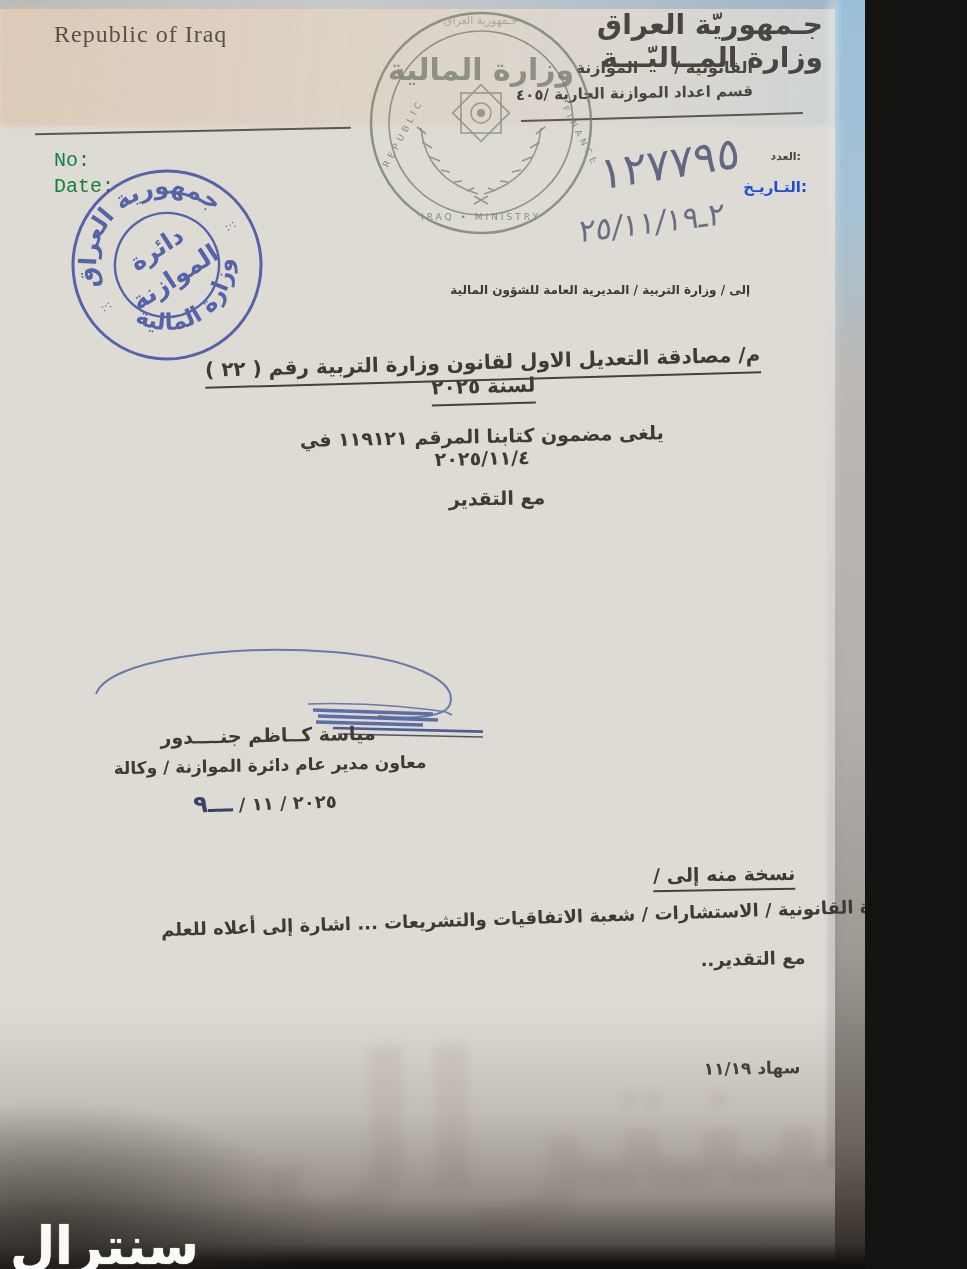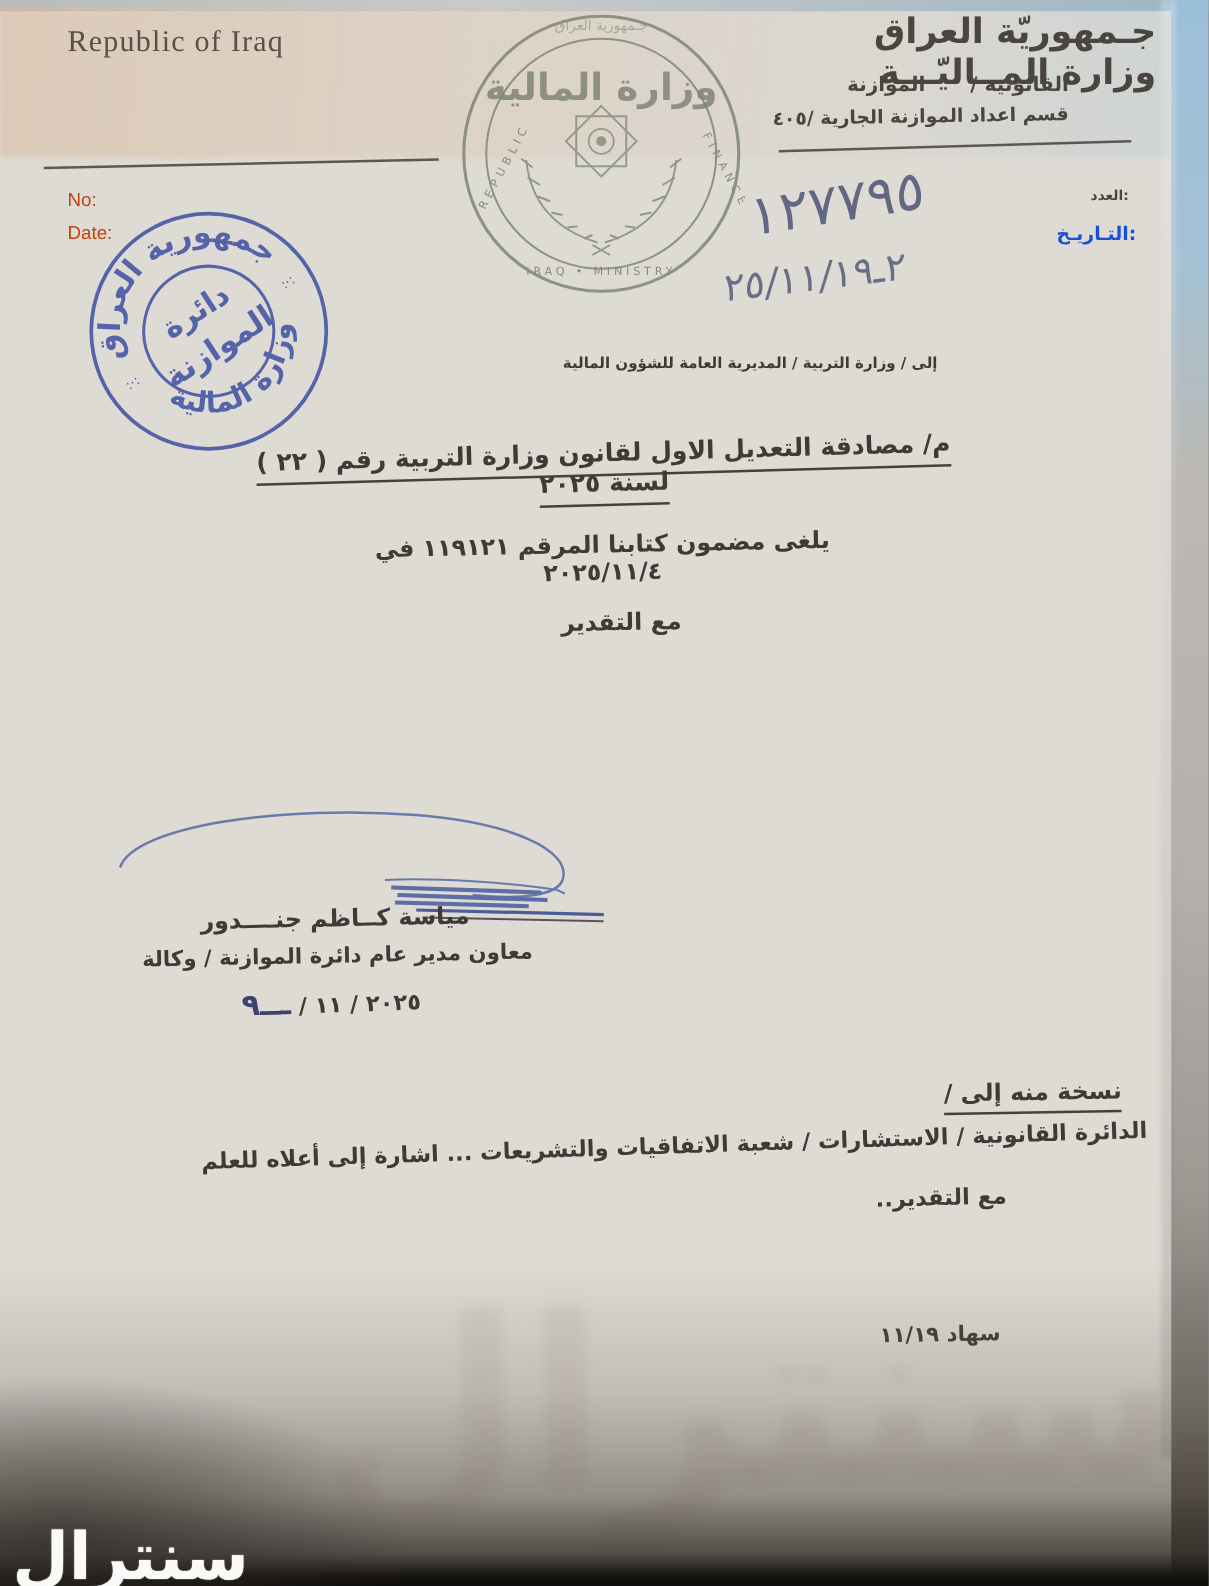--- a/index.html
+++ b/index.html
@@ -1,16 +1,16 @@
 <!DOCTYPE html>
 <html lang="ar"><head>
 <meta charset="utf-8">
 <style>
   html,body{margin:0;padding:0;background:#141311;}
-  #page{position:relative;width:967px;height:1269px;overflow:hidden;
+  #page{position:relative;width:865px;height:1269px;overflow:hidden;
         background:#dedbd5;font-family:"DejaVu Sans",sans-serif;color:#403c36;}
   
   .top-sliver{position:absolute;top:0;left:0;right:0;height:9px;
     background:linear-gradient(90deg,#b9bcb9,#c7cbcc 40%,#9db6c6);}
   .top-warm{position:absolute;top:6px;left:0;right:26px;height:120px;pointer-events:none;
     background:linear-gradient(96deg,rgba(219,188,160,.55),rgba(219,192,166,.28) 45%,rgba(200,190,178,.12) 75%,rgba(160,190,210,.25));
     filter:blur(2px);}
   .right-strip{position:absolute;top:0;right:0;width:30px;height:100%;
     background:linear-gradient(180deg,#9cbfd9 0%,#a4c2d6 16%,#bcb9b4 30%,#b4b0ab 55%,#9d9993 75%,#6d6862 90%,#39342f 97%,#1c1a18 100%);}
   .right-strip-inner{position:absolute;top:0;right:26px;width:12px;height:92%;
@@ -28,22 +28,22 @@
   .hdr-ar{position:absolute;right:42px;top:8px;text-align:right;direction:rtl;
     font-size:28px;line-height:33px;font-weight:bold;color:#4a463f;}
   .dept-row{position:absolute;right:112px;top:58px;direction:rtl;display:flex;gap:36px;
     font-size:16px;font-weight:bold;color:#4a463f;}
   .section-line{position:absolute;right:112px;top:84px;direction:rtl;
     font-size:15px;font-weight:bold;color:#4a463f;transform:rotate(-1deg);}
   .rule-right{position:absolute;right:62px;top:116px;width:282px;height:0;
     border-top:2px solid #5c574f;transform:rotate(-1.6deg);}
   .rule-left{position:absolute;left:35px;top:130px;width:316px;height:0;
     border-top:2px solid #5c574f;transform:rotate(-1.2deg);}
-  .no-date{position:absolute;left:54px;top:148px;font-family:Liberation Sans, sans-serif;
-    font-size:15px;line-height:26px;color:#c2410c;}
+  .no-date{position:absolute;left:54px;top:148px;font-family:Liberation Mono, monospace;
+    font-size:20px;line-height:26px;color:#15803d;}
   .num-label{position:absolute;right:64px;top:150px;font-size:11px;font-weight:bold;color:#4a463f;}
   .date-label{position:absolute;right:58px;top:178px;font-size:15px;font-weight:bold;color:#1d4ed8;}
   .hand{color:#4d5474;font-family:"DejaVu Sans",sans-serif;}
   .hand-number{position:absolute;left:598px;top:128px;width:262px;font-size:44px;
     letter-spacing:10px;direction:ltr;transform:rotate(-9deg) skewX(-6deg);opacity:.85;}
   .hand-date{position:absolute;left:578px;top:196px;width:280px;font-size:31px;
     letter-spacing:4px;direction:ltr;transform:rotate(-7deg) skewX(-8deg);opacity:.8;}
   
   .seal{position:absolute;left:366px;top:8px;width:230px;height:230px;opacity:.78;}
   .stamp{position:absolute;left:68px;top:166px;width:198px;height:198px;

